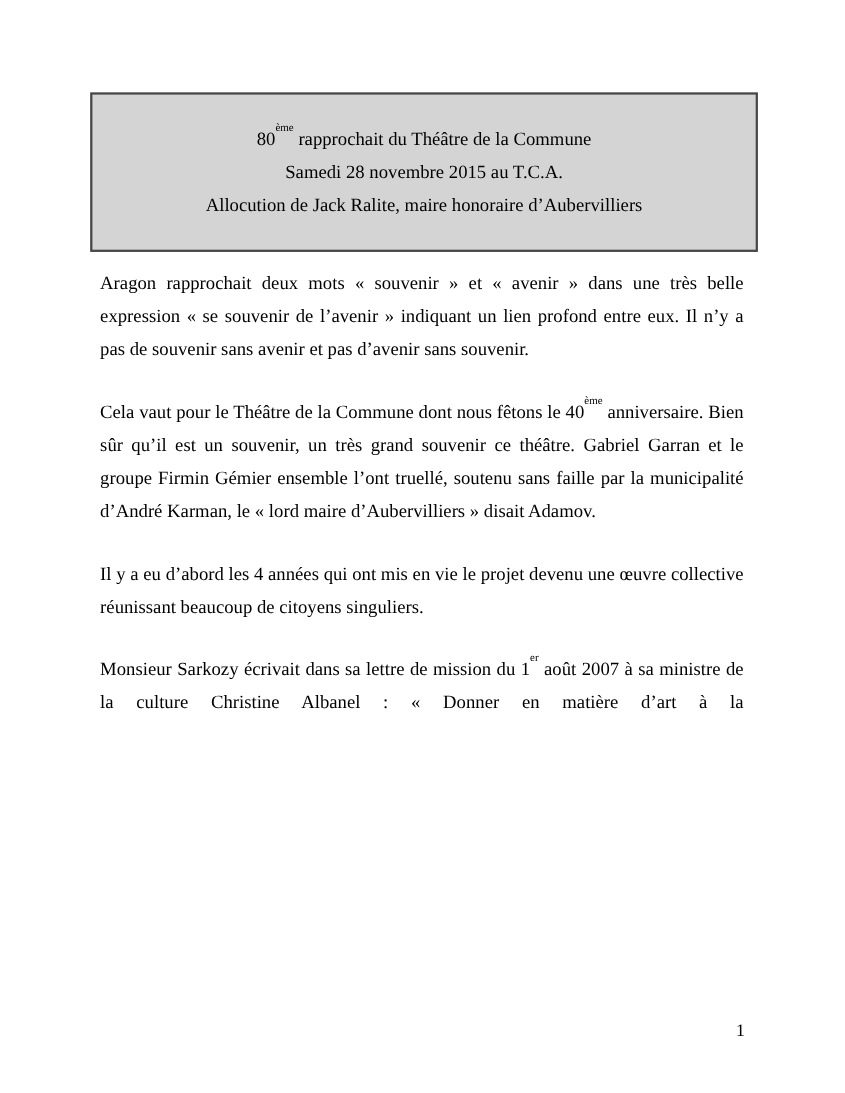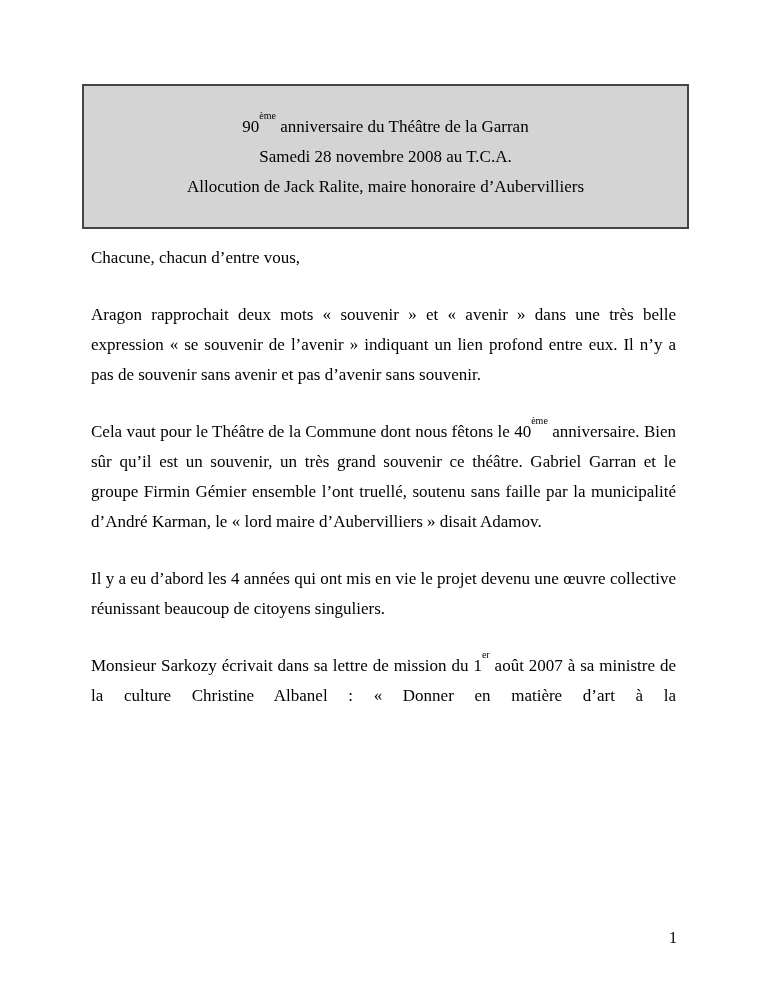--- a/index.html
+++ b/index.html
@@ -55,27 +55,26 @@
     font-size: 16px;
     line-height: 20px;
   }
 </style>
 </head>
 <body>
 
 <div class="page">
 
   <div class="header-box">
-    <div class="box-line"><span>90</span><sup class="sup">ème</sup><span> anniversaire du Théâtre de la Garran</span></div>
-    <div class="box-line">Samedi 28 novembre 2008 au T.C.A.</div>
+    <div class="box-line"><span>80</span><sup class="sup">ème</sup><span> rapprochait du Théâtre de la Commune</span></div>
+    <div class="box-line">Samedi 28 novembre 2015 au T.C.A.</div>
     <div class="box-line">Allocution de Jack Ralite, maire honoraire d’Aubervilliers</div>
   </div>
 
   <div class="content">
-    <p>Chacune, chacun d’entre vous,</p>
     <p>Aragon rapprochait deux mots «&nbsp;souvenir&nbsp;» et «&nbsp;avenir&nbsp;» dans une très belle expression «&nbsp;se souvenir de l’avenir&nbsp;» indiquant un lien profond entre eux. Il n’y a pas de souvenir sans avenir et pas d’avenir sans souvenir.</p>
     <p><span>Cela vaut pour le Théâtre de la Commune dont nous fêtons le 40</span><sup class="sup">ème</sup><span> anniversaire. Bien sûr qu’il est un souvenir, un très grand souvenir ce théâtre. Gabriel Garran et le groupe Firmin Gémier ensemble l’ont truellé, soutenu sans faille par la municipalité d’André Karman, le «&nbsp;lord maire d’Aubervilliers&nbsp;» disait Adamov.</span></p>
     <p>Il y a eu d’abord les 4 années qui ont mis en vie le projet devenu une œuvre collective réunissant beaucoup de citoyens singuliers.</p>
     <p class="justify-last"><span>Monsieur Sarkozy écrivait dans sa lettre de mission du 1</span><sup class="sup">er</sup><span> août 2007 à sa ministre de la culture Christine Albanel&nbsp;: «&nbsp;Donner en matière d’art à la</span></p>
   </div>
 
   <div class="page-number">1</div>
 
 </div>
 

